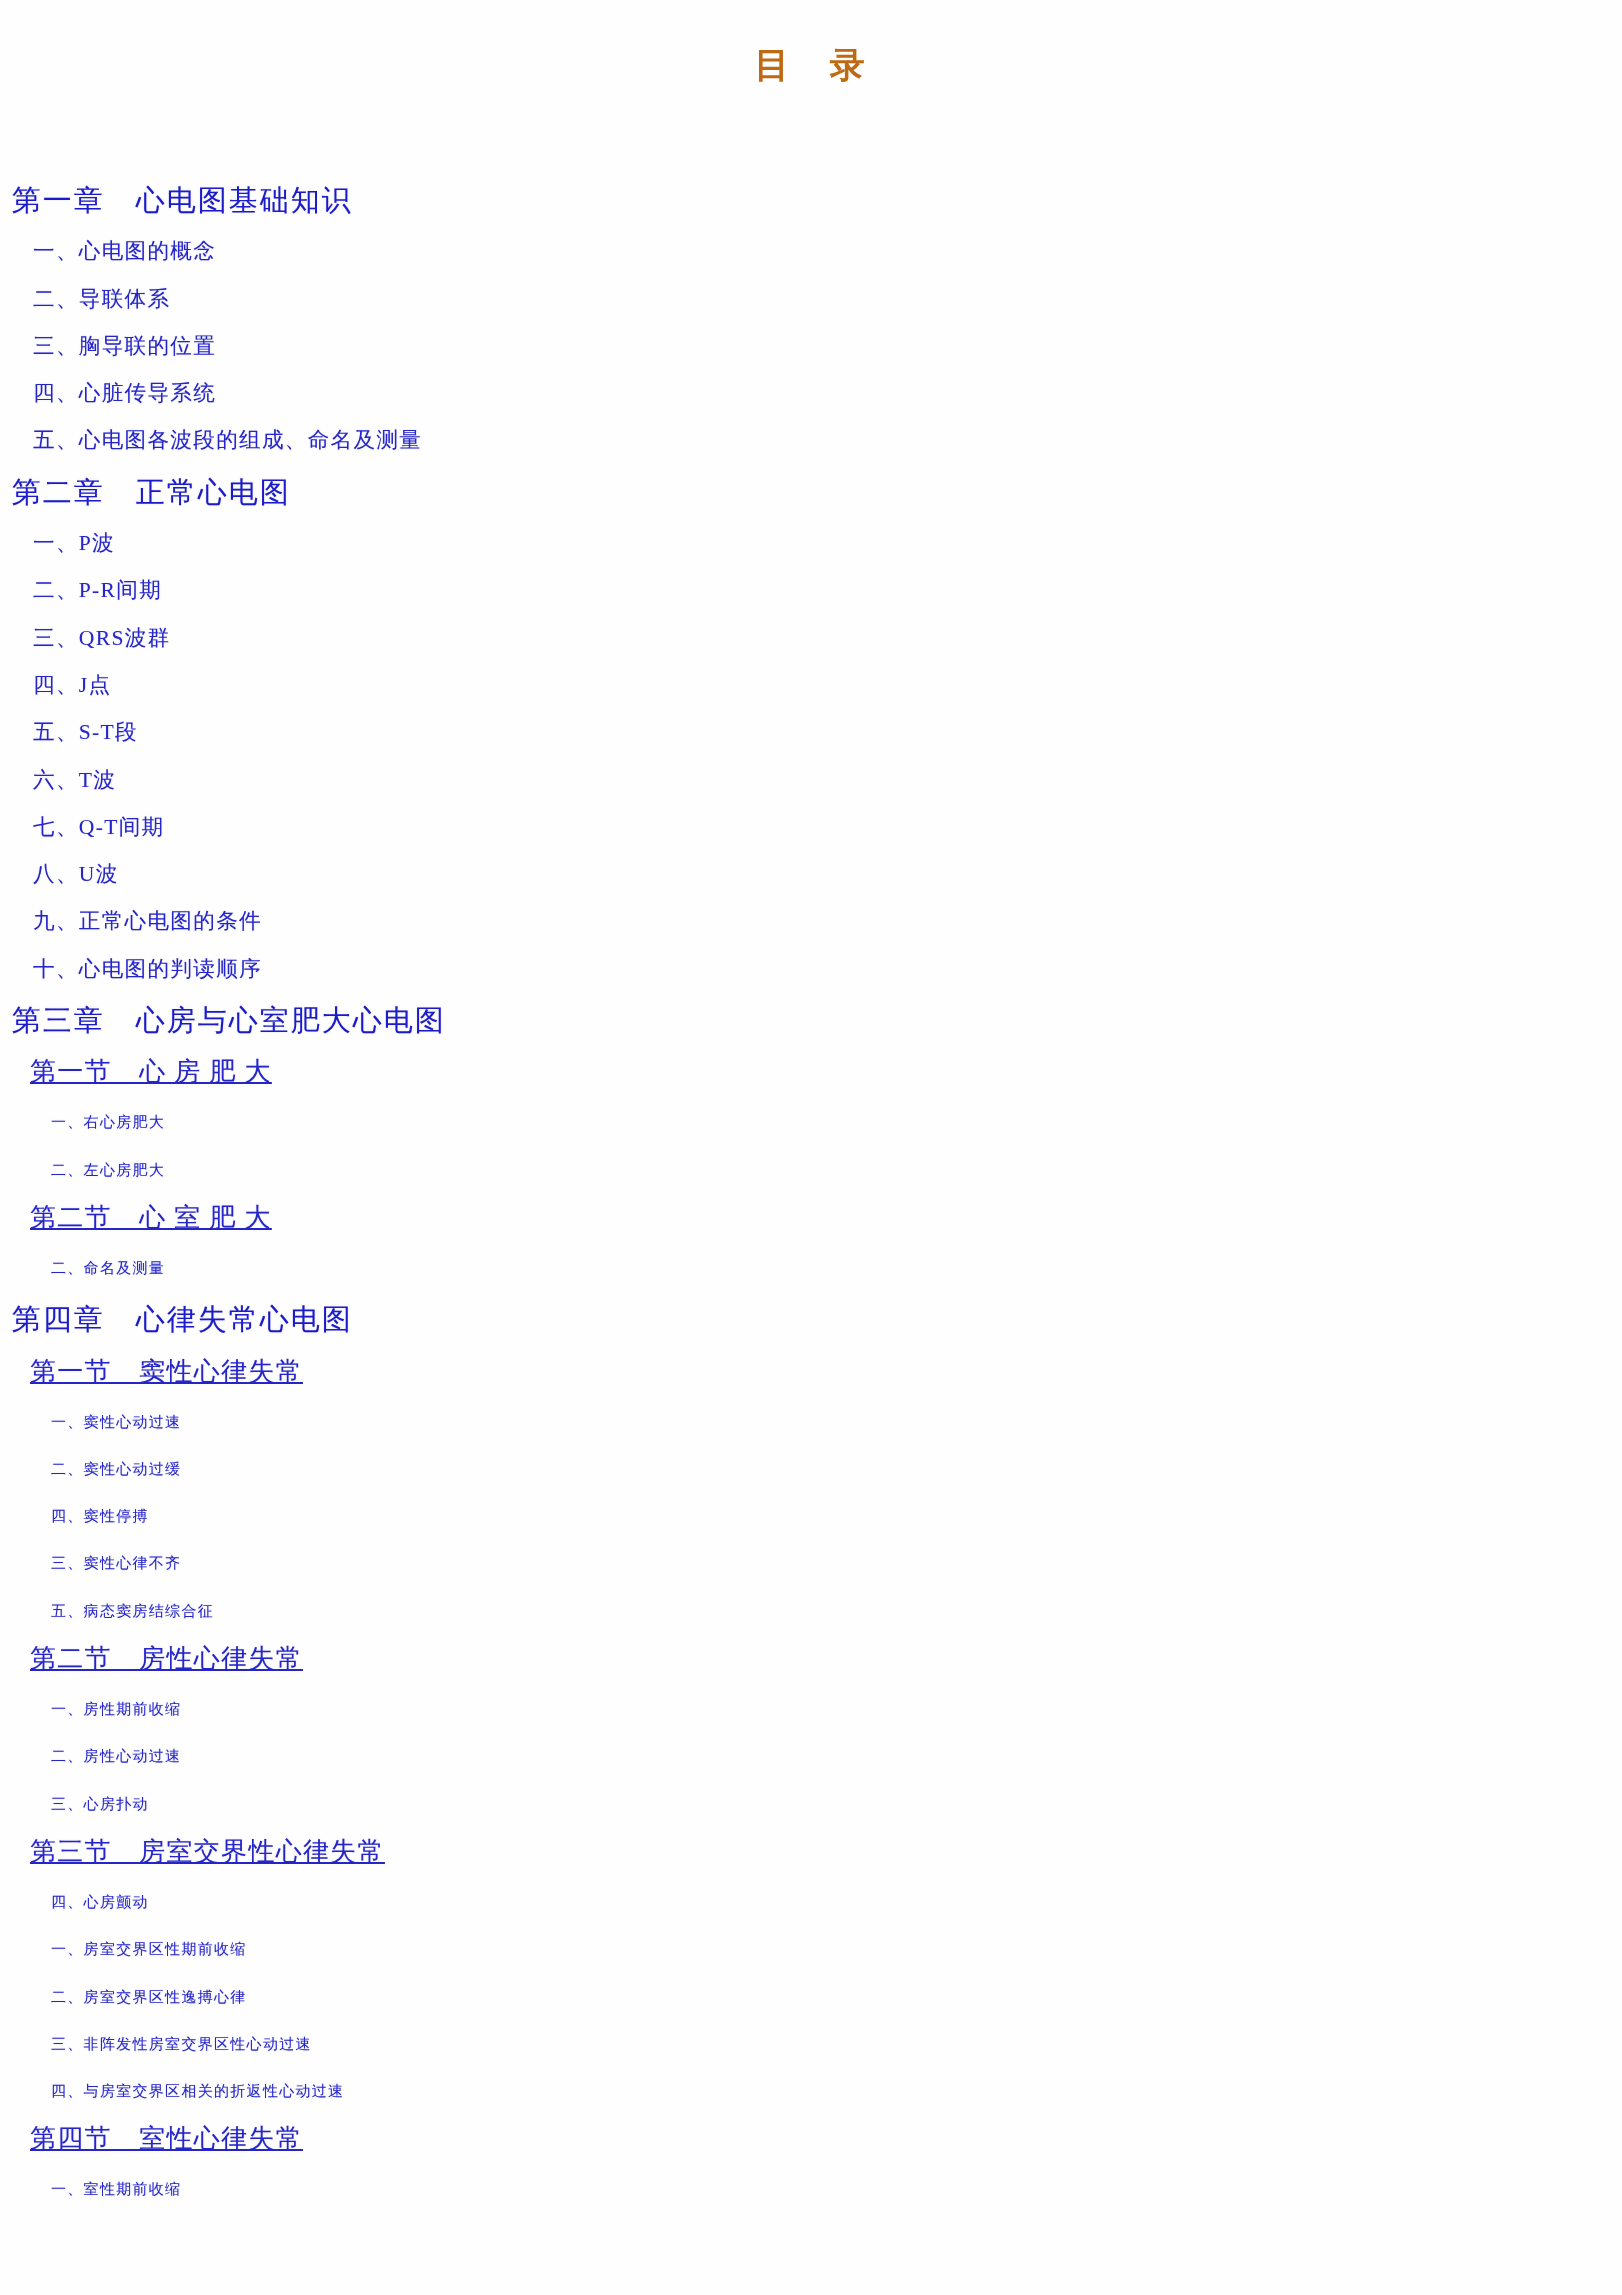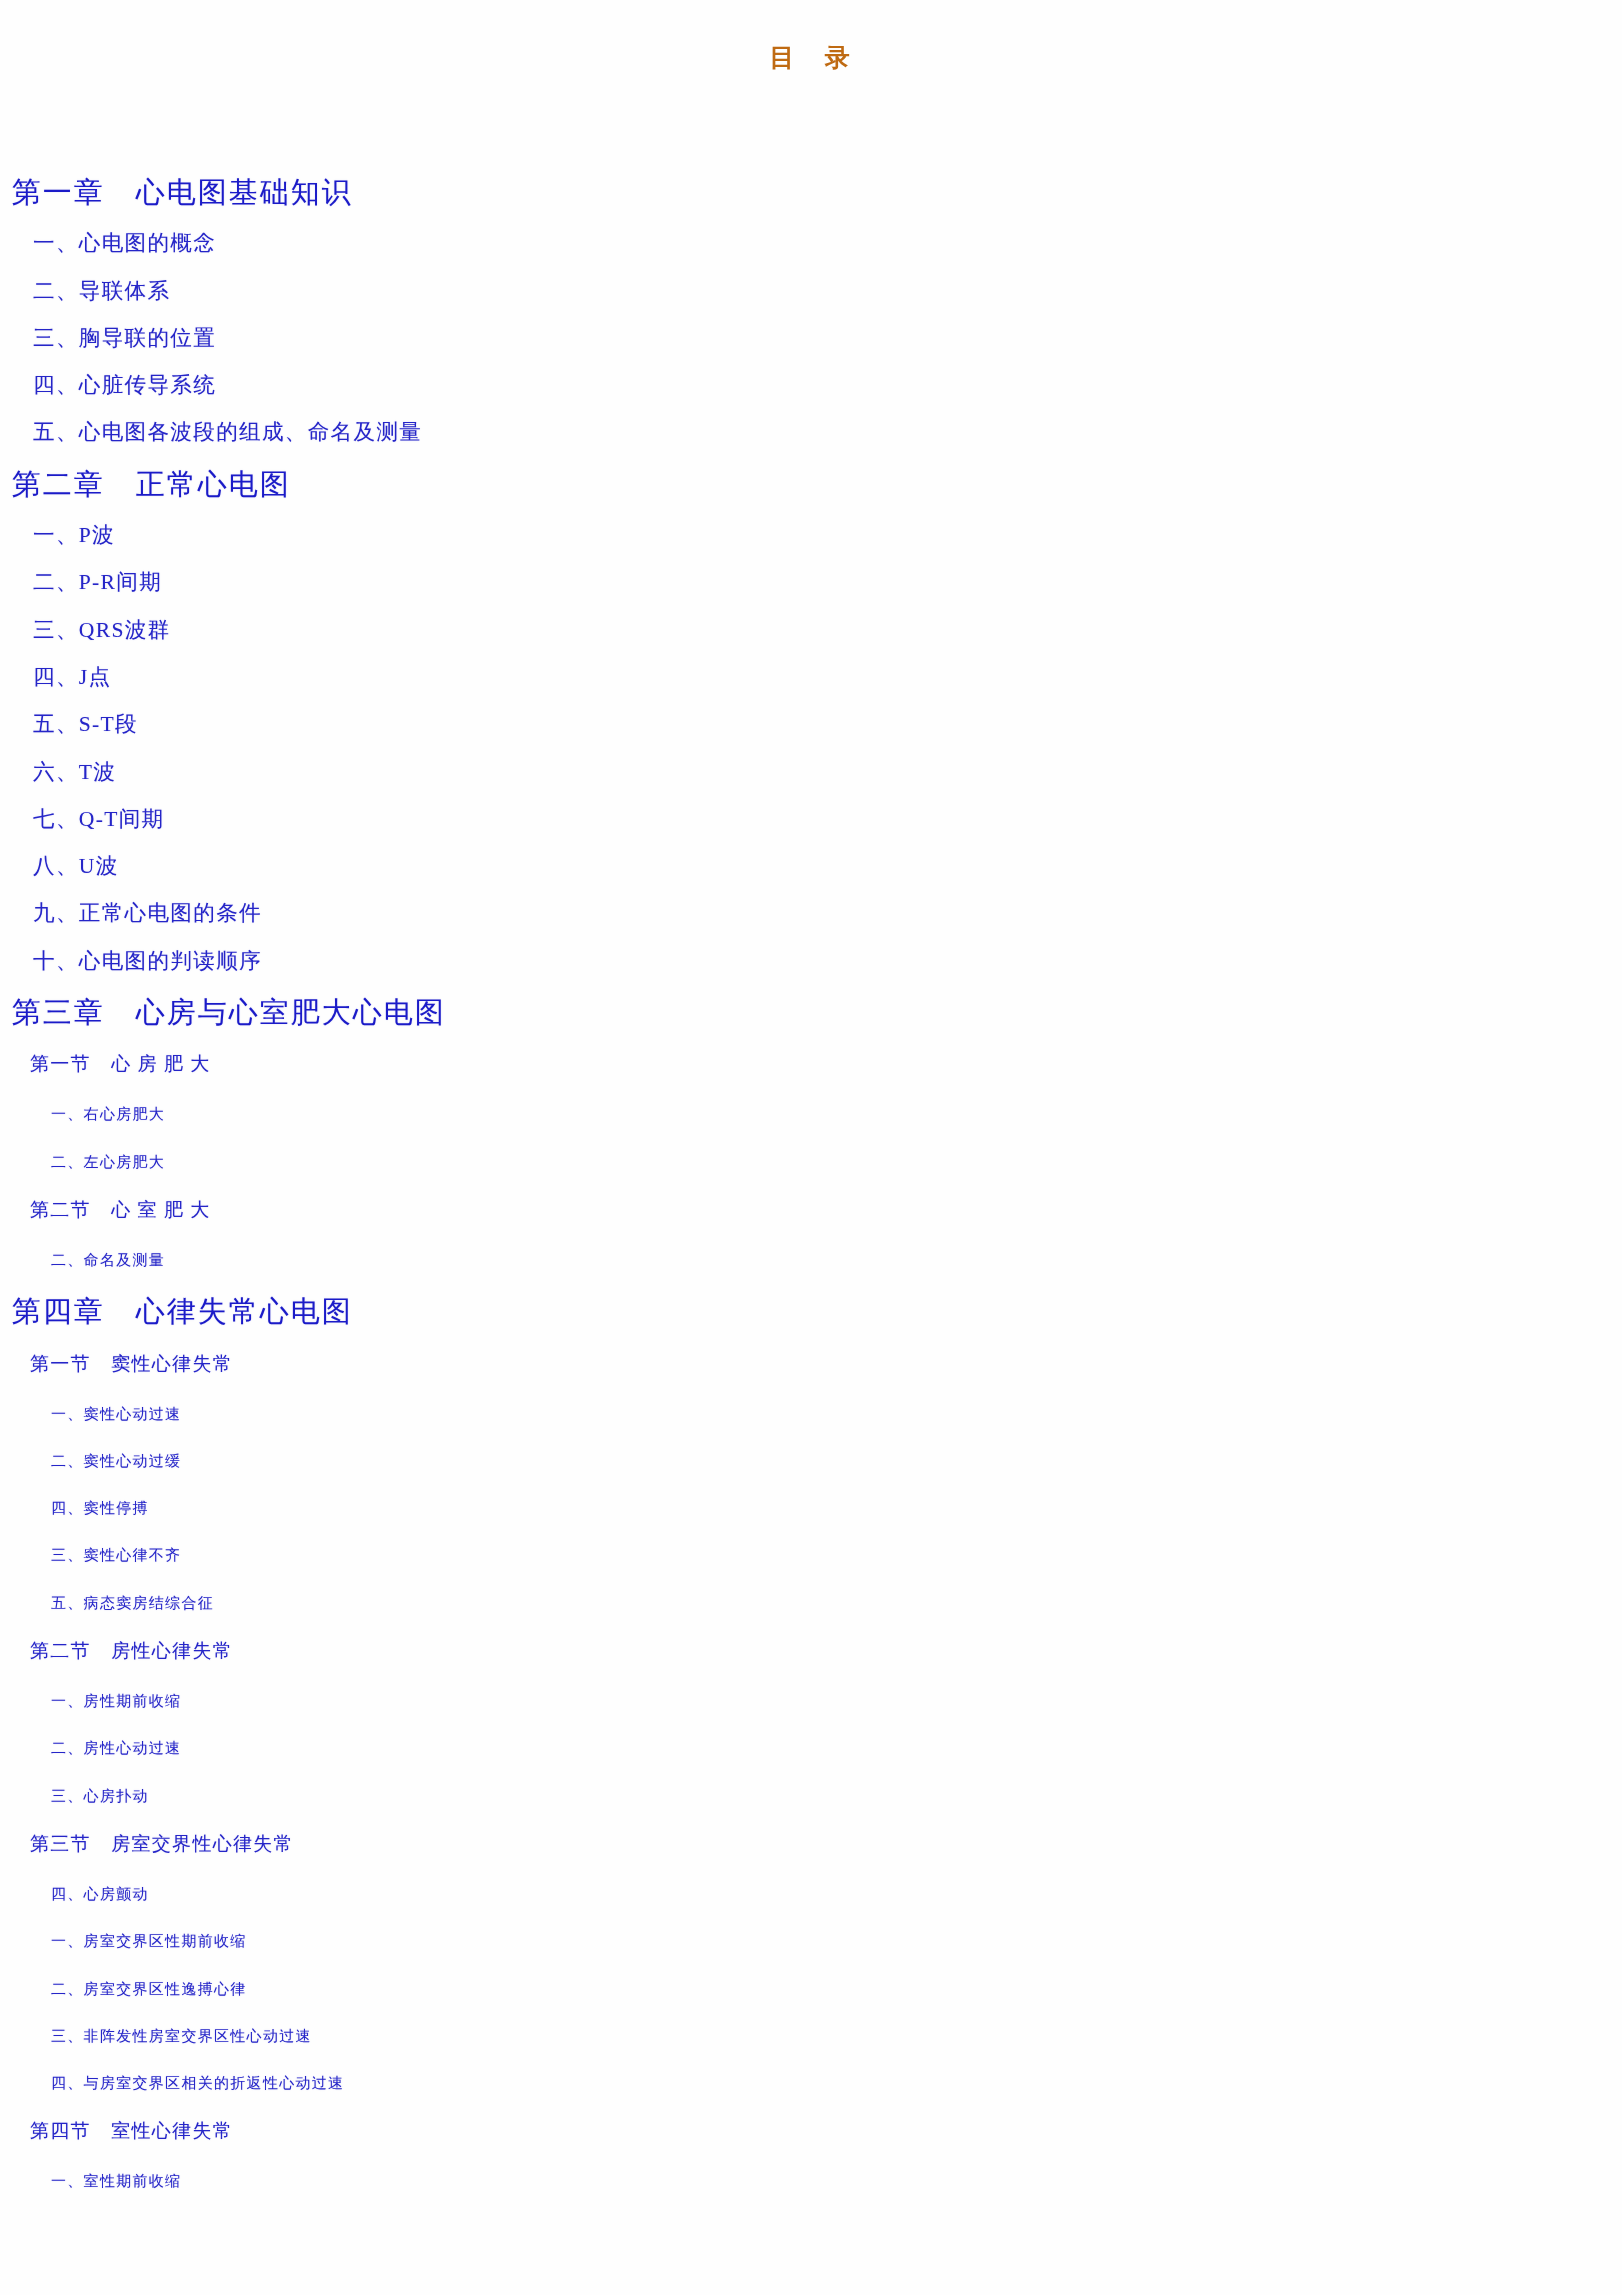--- a/index.html
+++ b/index.html
@@ -9,24 +9,24 @@
     position: relative;
     width: 1622px;
     height: 2295px;
     margin: 0 auto;
     background: var(--bg, #ffffff);
     font-family: "Liberation Serif", "DejaVu Serif", serif;
     overflow: hidden;
   }
 
   .doc-title {
-    margin: 0;
+    margin: 8px;
     padding-top: 37px;
     text-align: center;
-    font-size: 25px;
+    font-size: 35px;
     line-height: 42px;
     font-weight: bold;
     letter-spacing: 2.6px;
     color: var(--title-color, #bf6a12);
   }
 
   .toc {
     margin: 95px 0 0 0;
   }
 
@@ -37,25 +37,26 @@
 
   .line.chapter {
     font-size: 29px;
     line-height: 37px;
     margin: 0 0 18.3px 11.8px;
     letter-spacing: 2px;
     color: var(--chapter-color, #1b1bc8);
   }
 
   .line.section {
-    font-size: 19px;
+    font-size: 26px;
     line-height: 29px;
     margin: 0 0 22px 30px;
     letter-spacing: 1.3px;
     color: var(--body-color, #2525c8);
+    text-decoration: underline;
   }
 
   .line.item {
     font-size: 21.6px;
     line-height: 29px;
     margin: 0 0 18.3px 33px;
     letter-spacing: 1.3px;
     color: var(--body-color, #2525c8);
   }
 

